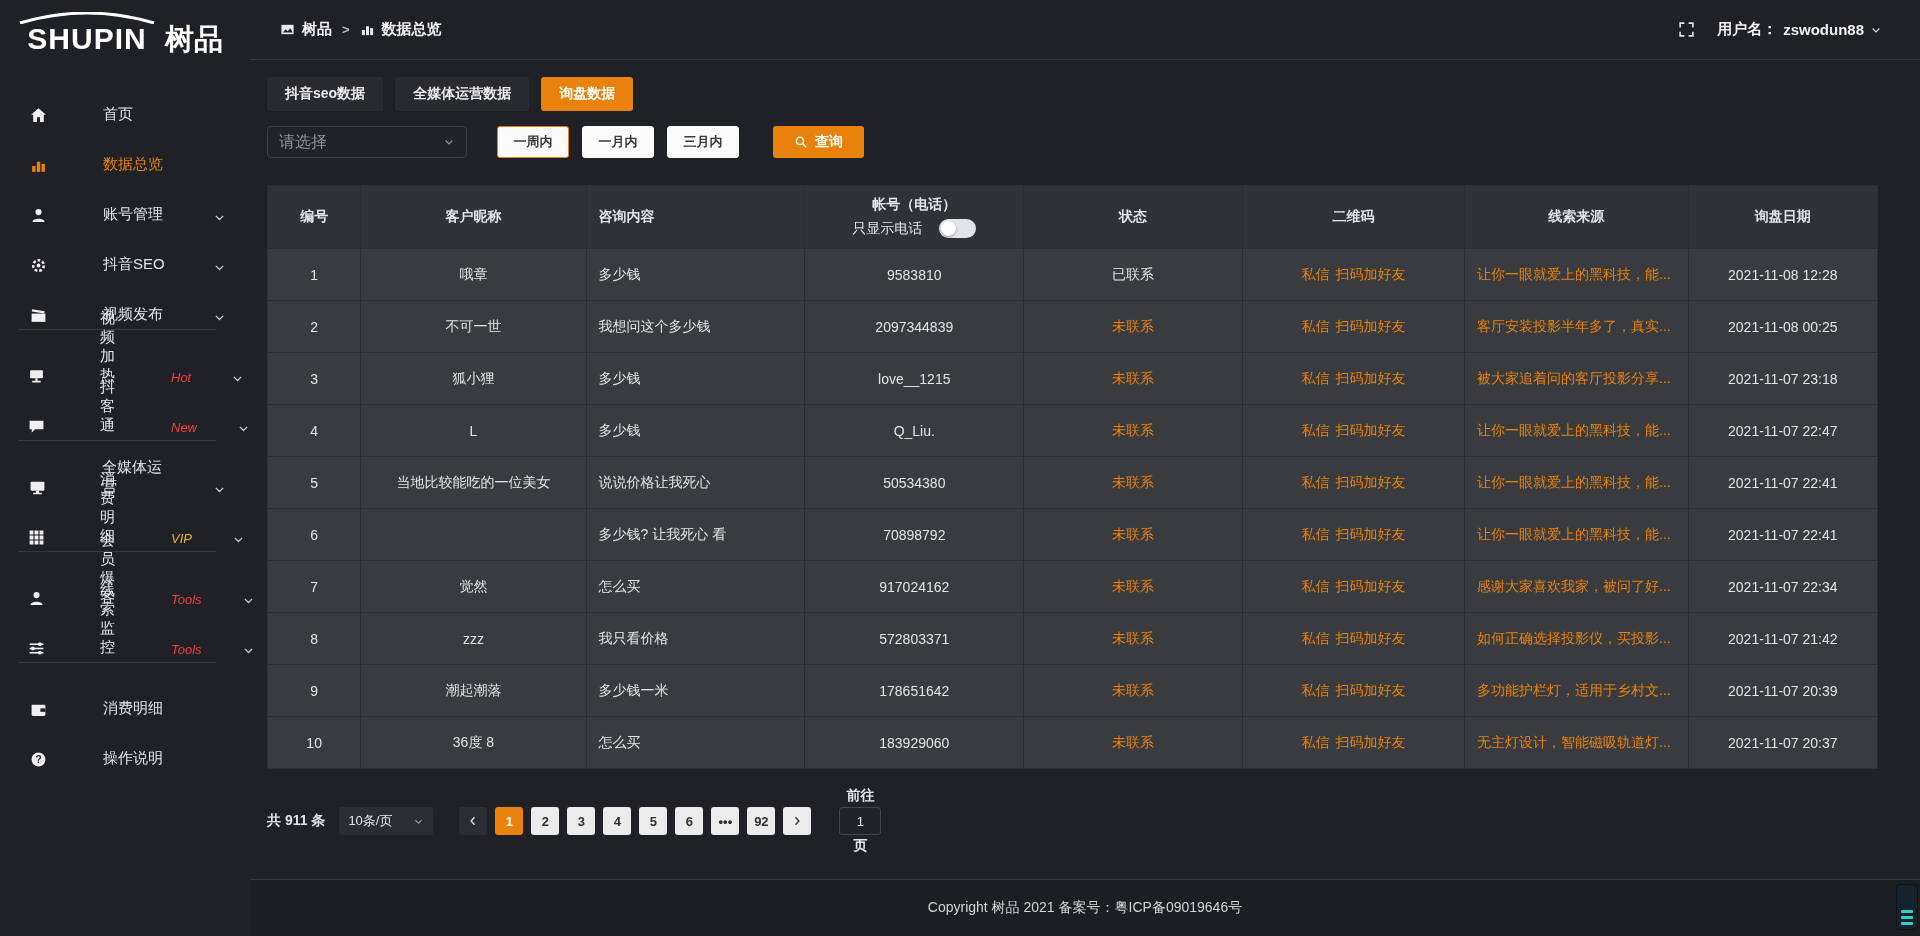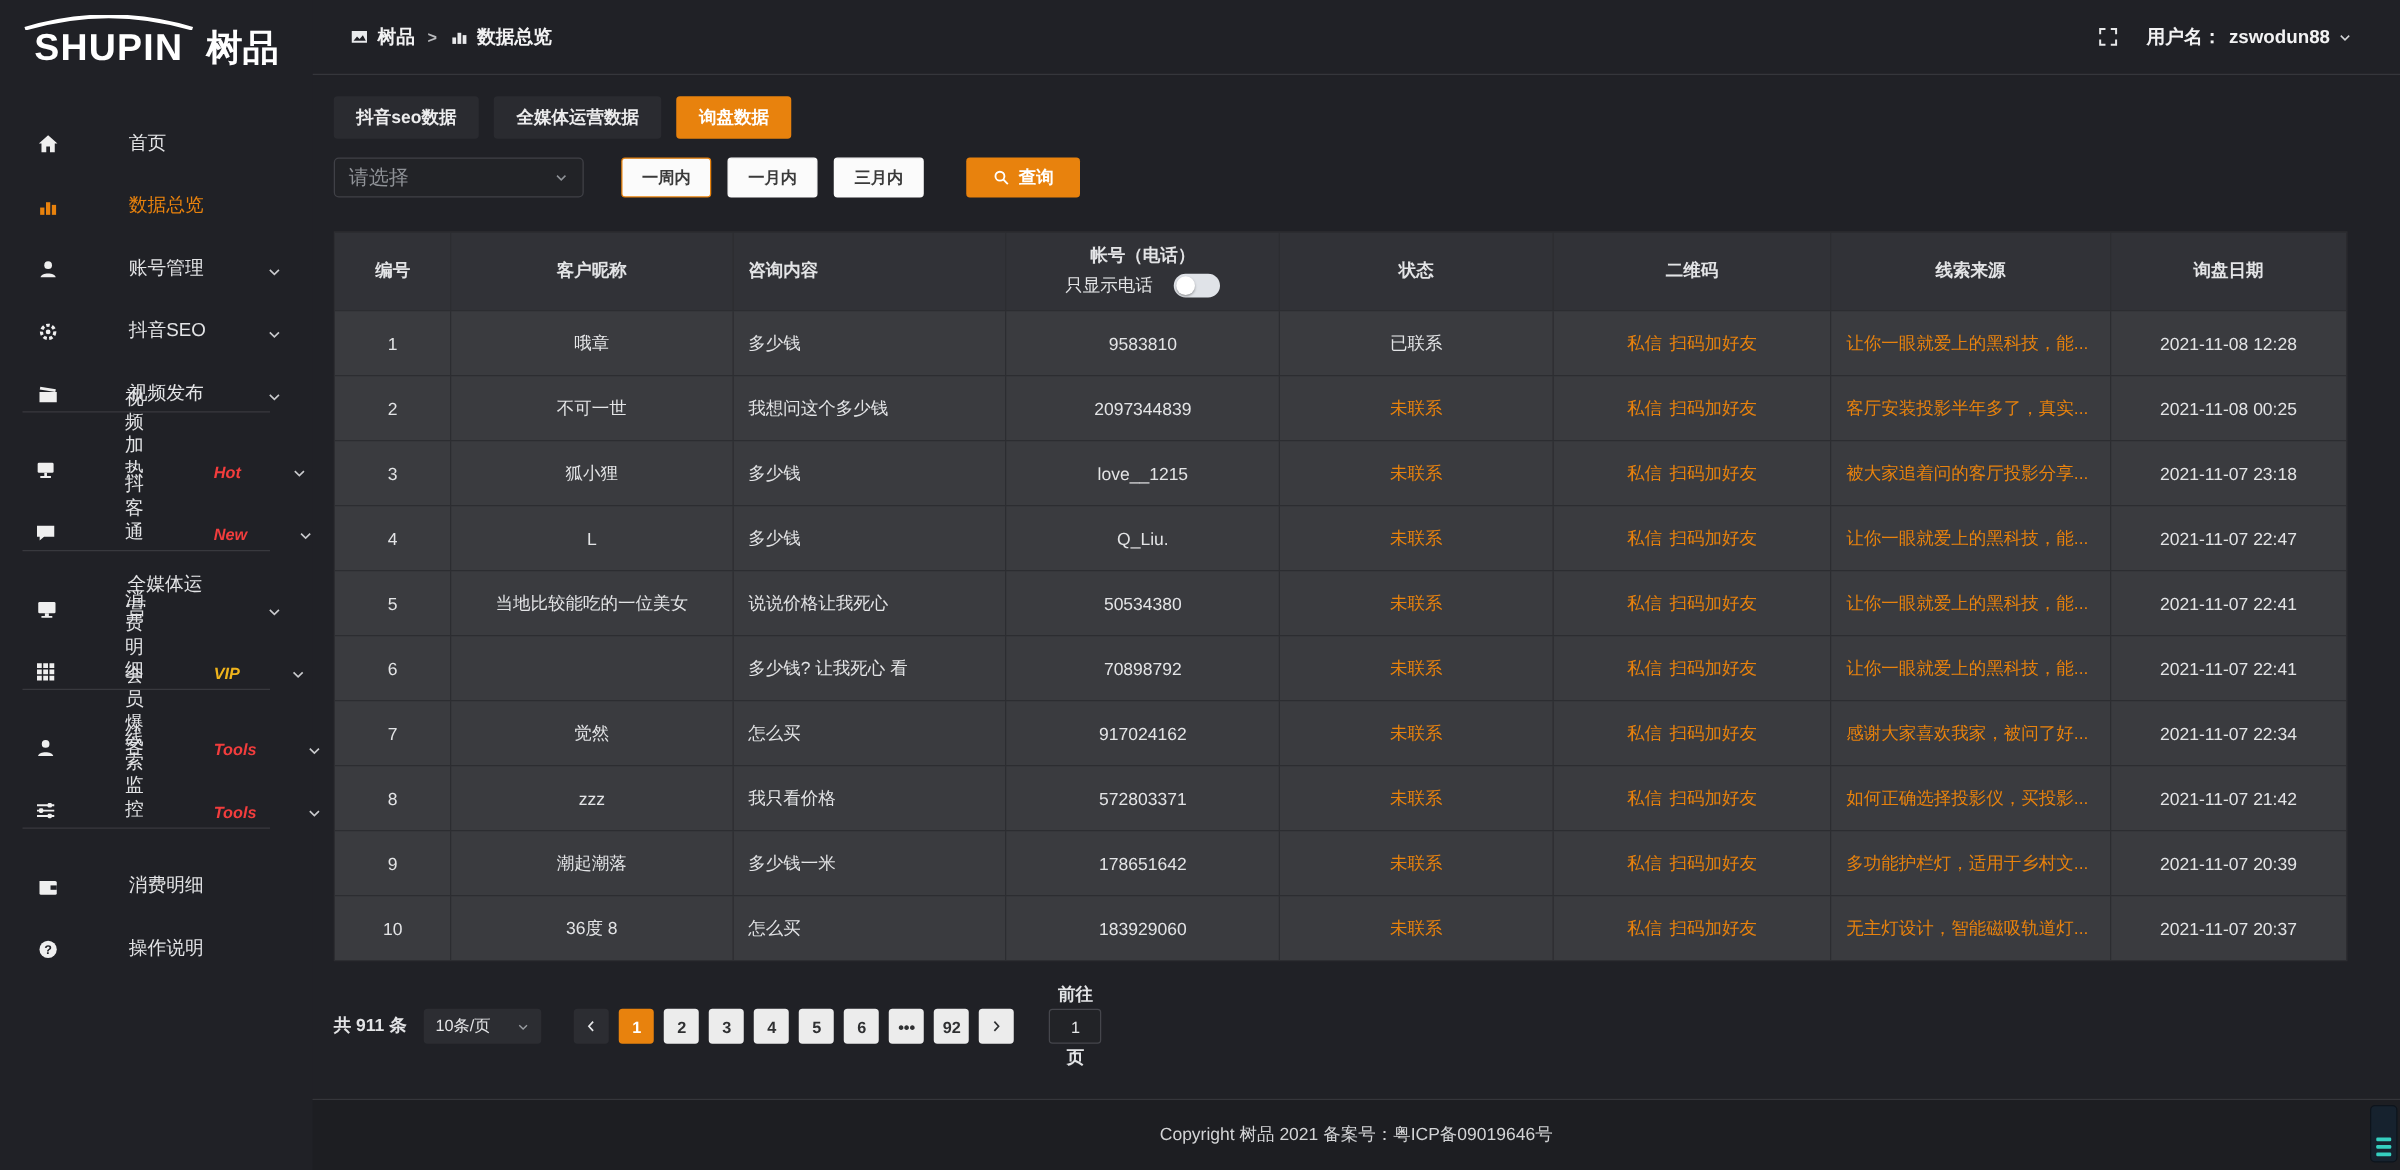--- a/index.html
+++ b/index.html
@@ -20,21 +20,21 @@
   .sidebar{position:absolute;left:0;top:0;width:250px;height:744px;background:#202126;z-index:3;}
   .logo{height:58px;display:flex;align-items:flex-end;padding:6px 0 4px 16px;cursor:pointer;}
   .logo-shupin{display:flex;flex-direction:column;align-items:center;}
   .logo-en{font-size:30px;font-weight:800;letter-spacing:1px;color:#fff;line-height:1;}
   .logo-zh{font-size:29px;font-weight:700;color:#fff;margin-left:7px;line-height:1.05;}
   .menu{padding-top:16px;}
   .menu-item{height:50px;display:flex;align-items:flex-end;padding:0 24px 0 28px;cursor:pointer;position:relative;color:#e3e4e6;gap:40px;}
   .mi-icon{font-size:17px;display:flex;width:20px;justify-content:center;color:#efefef;}
   .mi-label{font-size:15px;margin-left:15px;}
   .menu-item.active .mi-icon,.menu-item.active .mi-label{color:var(--accent);}
-  .mi-badge{font-size:13px;font-weight:bold;font-style:italic;margin-left:16px;}
+  .mi-badge{font-size:13px;font-weight:normal;font-style:italic;margin-left:16px;}
   .mi-badge.red{color:var(--red);}
   .mi-badge.gold{color:var(--gold);}
   .mi-chevron{margin-left:auto;font-size:13px;color:#c9cacd;}
   .menu-divider{height:1px;background:#38393e;margin:5px 34px 5px 18px;}
 
   
   .topbar{position:absolute;left:250px;right:0;top:0;height:60px;display:flex;align-items:center;
     padding:0 38px 0 30px;border-bottom:1px solid #35363b;background:#202126;z-index:2;}
   .breadcrumb{display:flex;align-items:center;gap:10px;}
   .crumb{display:flex;align-items:center;gap:7px;font-size:15px;font-weight:bold;color:#f2f2f3;cursor:pointer;}

